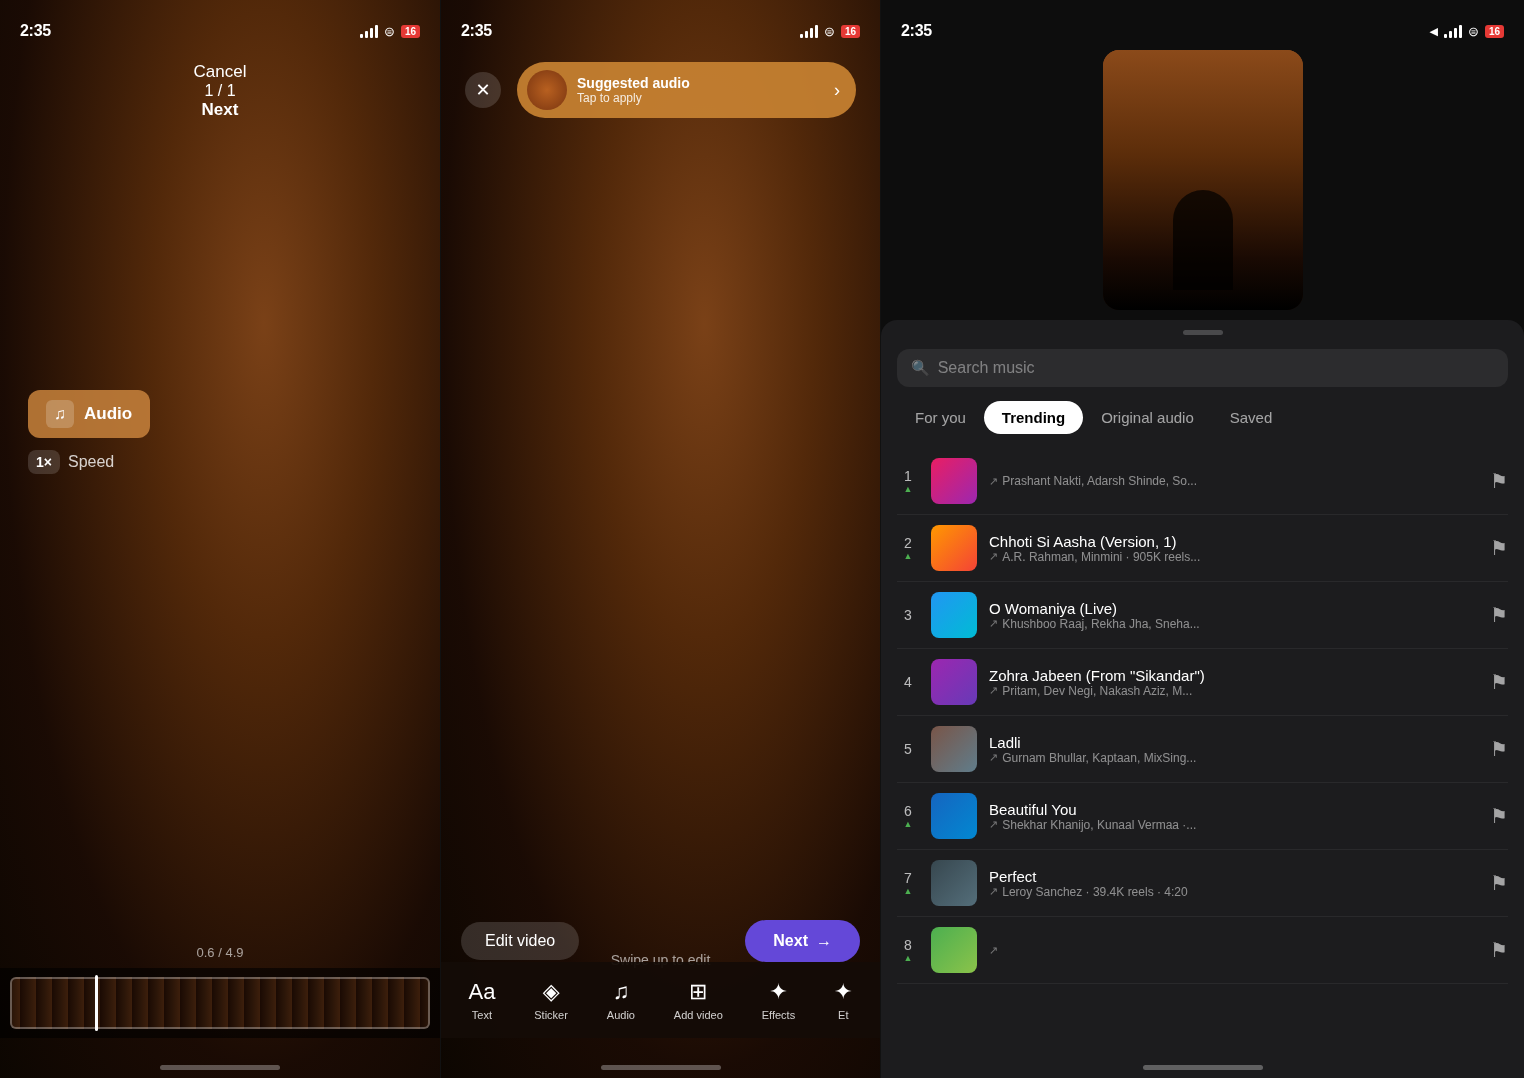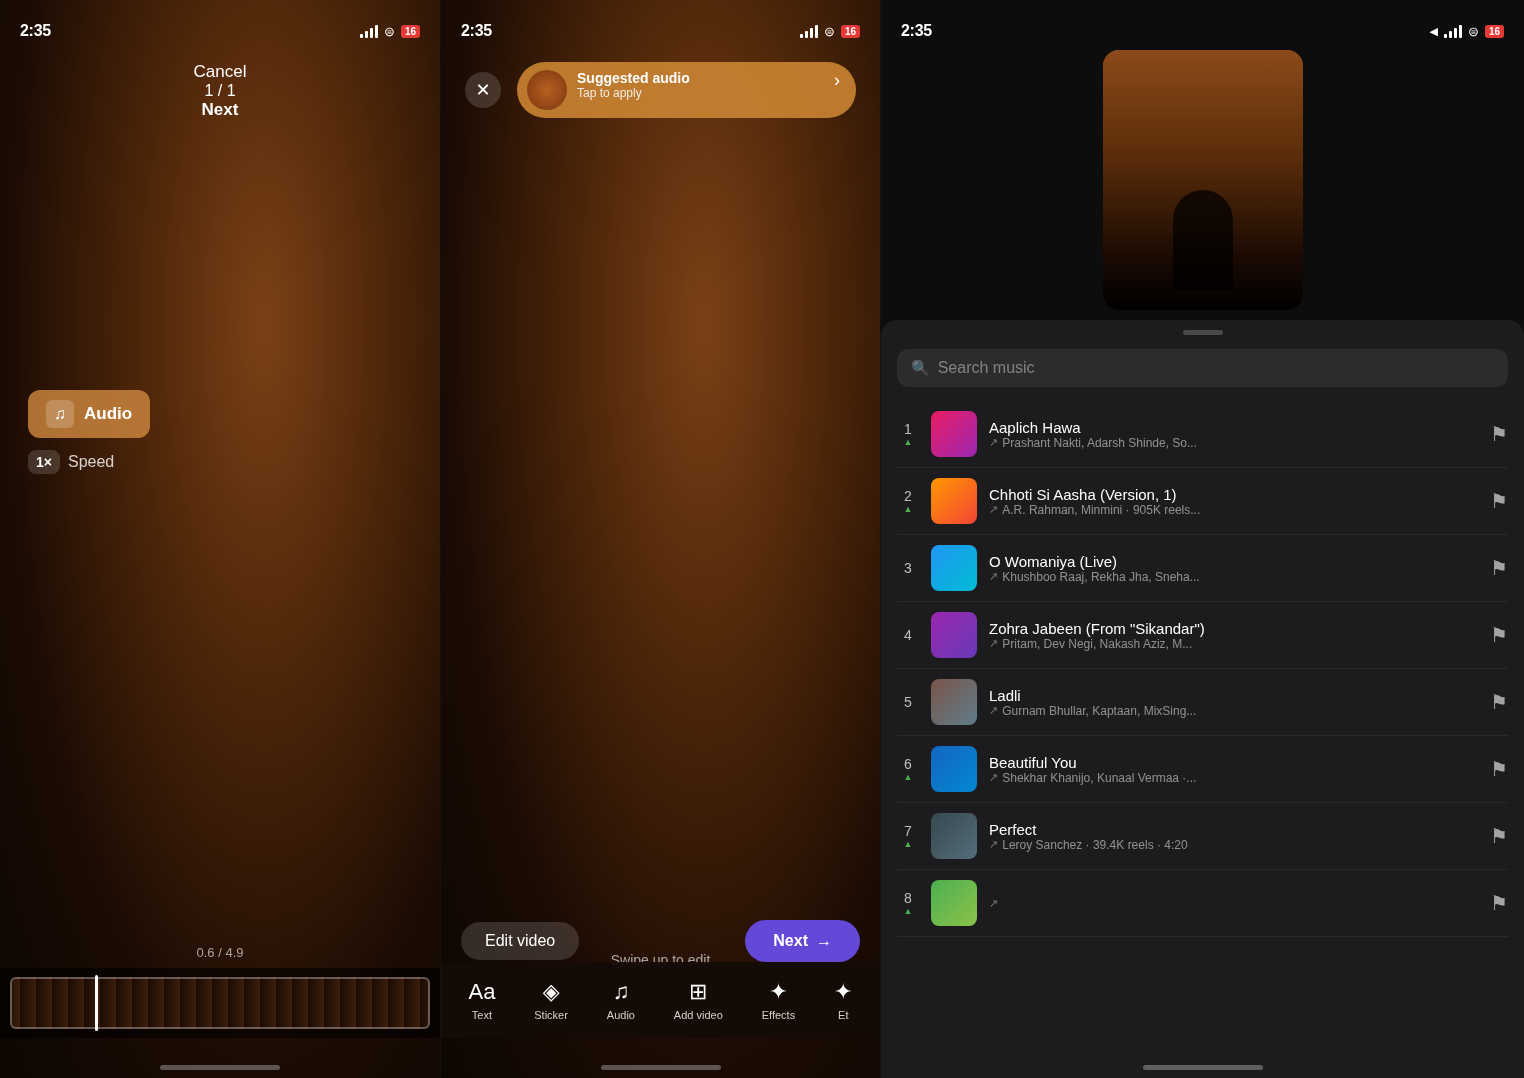--- a/index.html
+++ b/index.html
@@ -253,21 +253,21 @@
       align-items: center;
       justify-content: center;
       font-size: 18px;
       color: #fff;
     }
     .suggested-audio-pill {
       background: rgba(200, 130, 50, 0.92);
       border-radius: 28px;
       padding: 8px 16px 8px 10px;
       display: flex;
-      align-items: flex-start;
+      align-items: center;
       gap: 10px;
       flex: 1;
       margin-left: 16px;
     }
     .suggested-thumb {
       width: 40px;
       height: 40px;
       border-radius: 50%;
       background: radial-gradient(circle, #b86020, #7a3510);
       flex-shrink: 0;
@@ -660,30 +660,35 @@
   </div>
 
   <div class="sheet">
     <div class="sheet-handle"></div>
 
     <div class="search-bar">
       <span class="search-icon-char">🔍</span>
       <span class="search-input-text">Search music</span>
     </div>
 
+    <div class="music-tabs">
+      <div class="music-tab">For you</div>
+      <div class="music-tab active">Trending</div>
+      <div class="music-tab">Original audio</div>
+      <div class="music-tab">Saved</div>
+    </div>
 
     <div class="song-list">
     <div class="song-item">
       <div class="song-rank-group">
         <span class="song-rank">1</span>
         <span class="song-trend">▲</span>
       </div>
       <div class="song-thumb thumb-1"></div>
       <div class="song-info">
-        <div class="song-title">Aaplich Hawa</div>
         <div class="song-meta">
           <span class="song-meta-arrow">↗</span>
           <span>Prashant Nakti, Adarsh Shinde, So...</span>
         </div>
       </div>
       <span class="song-bookmark">⚑</span>
     </div>
         <div class="song-item">
       <div class="song-rank-group">
         <span class="song-rank">2</span>

